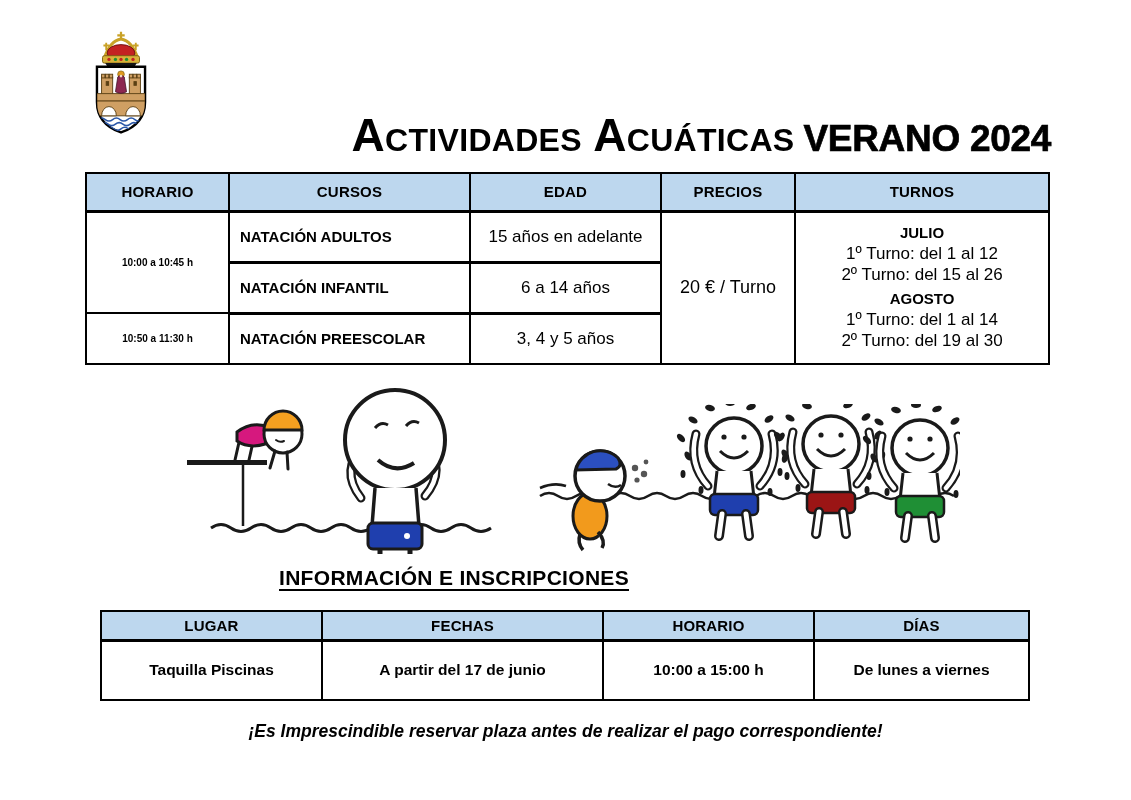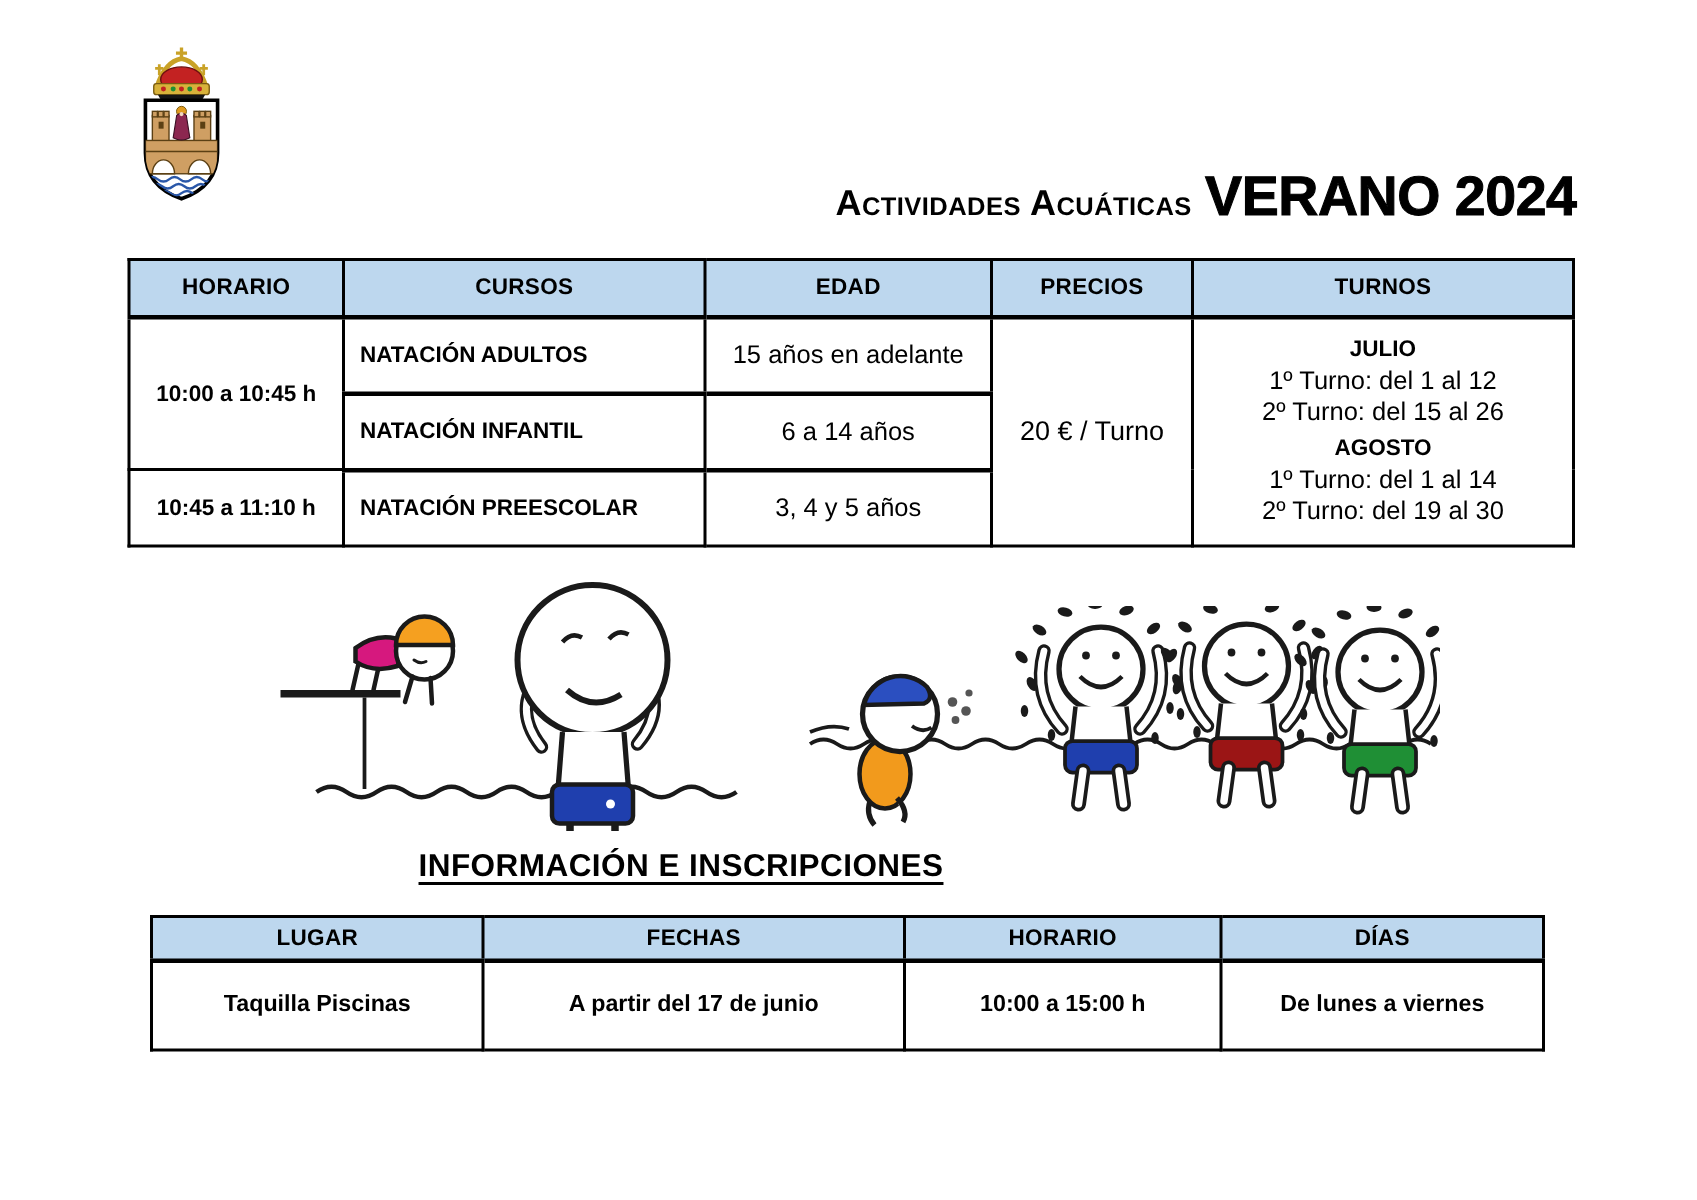--- a/index.html
+++ b/index.html
@@ -15,34 +15,34 @@
   .org {
     position:absolute; left:166px; top:76px;
     font-weight:bold; font-size:18px; letter-spacing:.6px; line-height:1.5;
   }
   .org .l2 { word-spacing:7px; }
 
   .title {
     position:absolute; top:112px; right:80px; white-space:nowrap;
     line-height:1; font-weight:bold;
   }
-  .t-caps { font-variant:small-caps; font-size:24px; letter-spacing:.3px; }
+  .t-caps { font-variant:small-caps; font-size:46px; letter-spacing:.3px; }
   .t-year { font-size:37px; letter-spacing:-.3px; -webkit-text-stroke:.7px #000; }
 
   
   table { border-collapse:collapse; table-layout:fixed; }
   th, td { border:2px solid #000; text-align:center; vertical-align:middle; }
   thead th {
     background:#BDD7EE; font-weight:bold; font-size:15px;
     border-bottom:3px solid #000; letter-spacing:.2px;
   }
   .t1 { position:absolute; left:85px; top:172px; width:963px; }
   .t1 thead th { height:38px; }
   .t1 tbody tr { height:51px; }
-  .cell-horario { font-weight:bold; font-size:15px; }
+  .cell-horario { font-weight:bold; font-size:10px; }
   .cell-curso { font-weight:bold; font-size:15px; text-align:left; padding-left:10px; }
   .cell-edad { font-size:17px; }
   .cell-precio { font-size:18px; }
   .cell-turnos { font-size:17px; line-height:1.25; padding:4px 16px; }
   .cell-turnos .month { font-weight:bold; font-size:15px; }
   .cell-turnos .gap { margin-top:5px; }
   .sep-thick { border-bottom-width:3px; }
 
   .t2 { position:absolute; left:100px; top:610px; width:928px; }
   .t2 thead th { height:29px; }
@@ -159,21 +159,21 @@
           <div class="month gap">AGOSTO</div>
           <div>1º Turno: del 1 al 14</div>
           <div>2º Turno: del 19 al 30</div>
         </td>
       </tr>
       <tr>
         <td class="cell-curso sep-thick">NATACIÓN INFANTIL</td>
         <td class="cell-edad sep-thick">6 a 14 años</td>
       </tr>
       <tr>
-        <td class="cell-horario">10:45 a 11:10 h</td>
+        <td class="cell-horario">10:50 a 11:30 h</td>
         <td class="cell-curso">NATACIÓN PREESCOLAR</td>
         <td class="cell-edad">3, 4 y 5 años</td>
       </tr>
     </tbody>
   </table>
 
   <svg class="art-left" viewBox="0 0 320 175">
 
     <path d="M28,148 q10,-7 20,0 t20,0 t20,0 t20,0 t20,0 t20,0 t20,0 t20,0 t20,0 t20,0 t20,0 t20,0 t20,0 t20,0" fill="none" stroke="#1a1a1a" stroke-width="3"></path>
 
@@ -289,14 +289,15 @@
     <tbody>
       <tr>
         <td>Taquilla Piscinas</td>
         <td>A partir del 17 de junio</td>
         <td>10:00 a 15:00 h</td>
         <td>De lunes a viernes</td>
       </tr>
     </tbody>
   </table>
 
+  <p class="footer-note">¡Es Imprescindible reservar plaza antes de realizar el pago correspondiente!</p>
 
 </div>
 
 </body></html>

